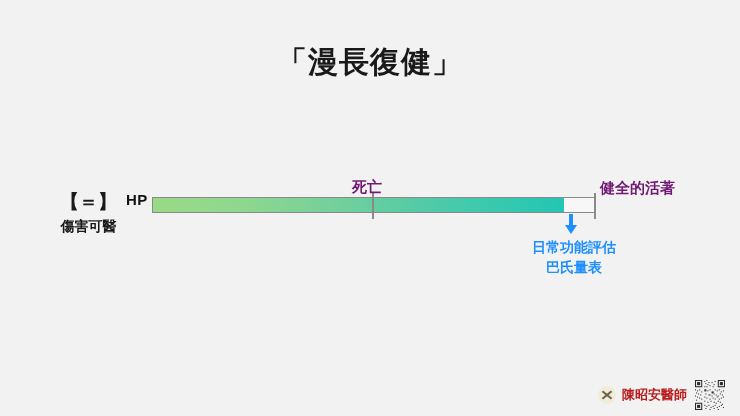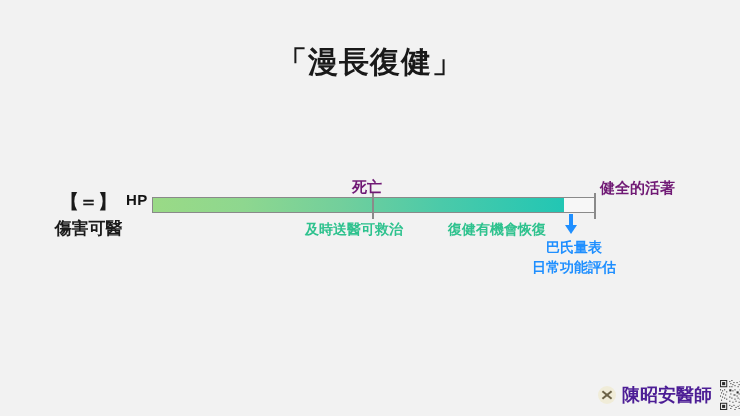--- a/index.html
+++ b/index.html
@@ -46,21 +46,21 @@
   }
   .left-label-symbol {
     font-size: 19px;
     font-weight: bold;
     color: #1a1a1a;
     line-height: 1.25;
     letter-spacing: 0px;
   }
   .left-label-text {
     margin-top: 4px;
-    font-size: 17px;
+    font-size: 14px;
     font-weight: bold;
     color: #1a1a1a;
     line-height: 1.25;
   }
 
   
   .hp-label {
     position: absolute;
     left: 126px;
     top: 191px;
@@ -200,23 +200,23 @@
     position: absolute;
     left: 3px;
     top: 8px;
     width: 12px;
     height: 2px;
     background: #6b6246;
   }
   .brand-logo .x1 { transform: rotate(40deg); }
   .brand-logo .x2 { transform: rotate(-40deg); }
   .brand-name {
-    font-size: 18px;
-    font-weight: bold;
-    color: #4c1d95;
+    font-size: 13px;
+    font-weight: bold;
+    color: #b91c1c;
     white-space: nowrap;
   }
   .qr-code {
     width: 30px;
     height: 30px;
     flex: 0 0 auto;
     margin-left: 2px;
   }
 </style>
 </head>
@@ -235,31 +235,29 @@
 
   <div class="bar-wrap">
     <div class="bar-fill"></div>
     <div class="bar-tick death"></div>
     <div class="bar-tick healthy"></div>
   </div>
 
   <div class="marker-top marker-death">死亡</div>
   <div class="marker-top marker-healthy">健全的活著</div>
 
-  <div class="caption-teal caption-rescue">及時送醫可救治</div>
-  <div class="caption-teal caption-rehab">復健有機會恢復</div>
 
   <div class="arrow-down">
     <div class="shaft"></div>
     <div class="head"></div>
   </div>
 
   <div class="caption-blue">
+    <div>日常功能評估</div>
     <div>巴氏量表</div>
-    <div>日常功能評估</div>
   </div>
 
   <div class="footer-brand">
     <div class="brand-logo">
       <div class="x1"></div>
       <div class="x2"></div>
     </div>
     <div class="brand-name">陳昭安醫師</div>
     <svg class="qr-code" viewBox="0 0 29 29">
       <rect width="29" height="29" fill="#f2f2f2"></rect>

